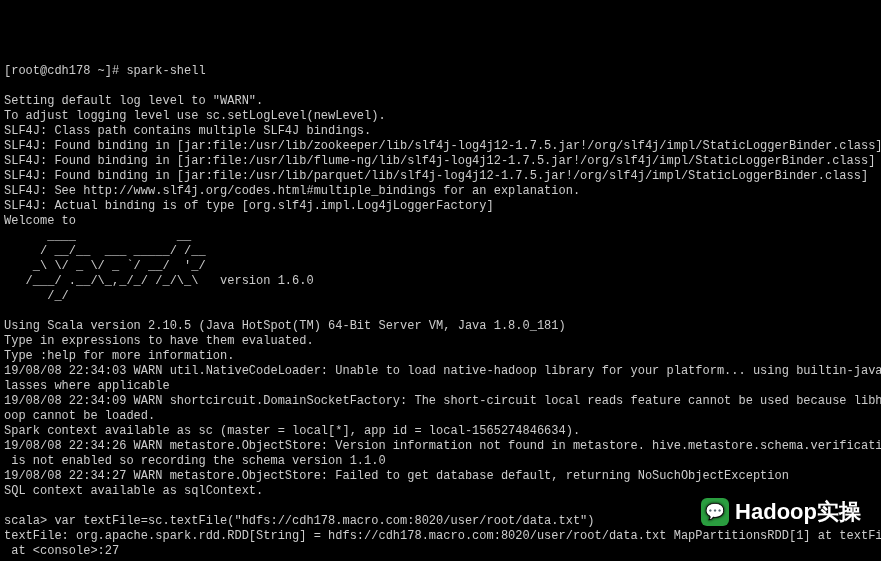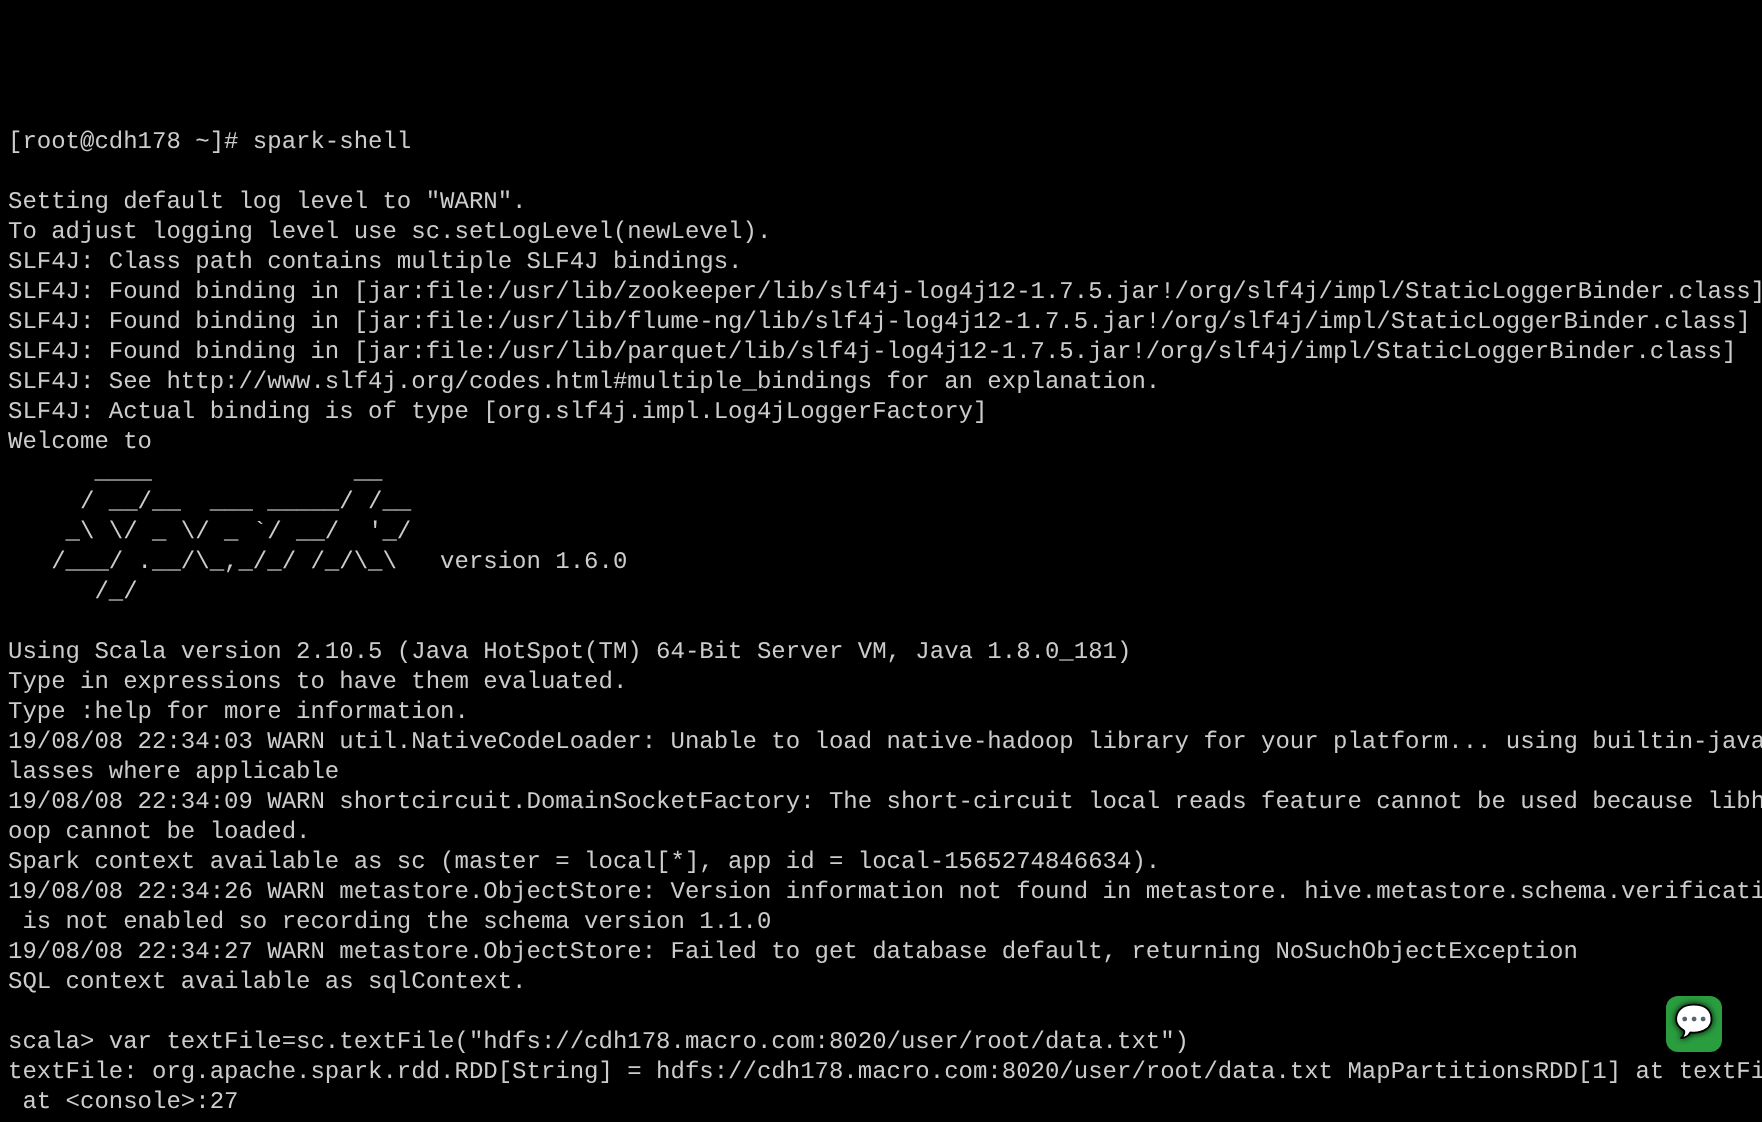--- a/index.html
+++ b/index.html
@@ -52,16 +52,17 @@
 <body>
 
 
 
 <div class="line">[root@cdh178 ~]# spark-shell</div>
 <div id="terminal-lines"><div class="line">Setting default log level to "WARN".</div><div class="line">To adjust logging level use sc.setLogLevel(newLevel).</div><div class="line">SLF4J: Class path contains multiple SLF4J bindings.</div><div class="line">SLF4J: Found binding in [jar:file:/usr/lib/zookeeper/lib/slf4j-log4j12-1.7.5.jar!/org/slf4j/impl/StaticLoggerBinder.class]</div><div class="line">SLF4J: Found binding in [jar:file:/usr/lib/flume-ng/lib/slf4j-log4j12-1.7.5.jar!/org/slf4j/impl/StaticLoggerBinder.class]</div><div class="line">SLF4J: Found binding in [jar:file:/usr/lib/parquet/lib/slf4j-log4j12-1.7.5.jar!/org/slf4j/impl/StaticLoggerBinder.class]</div><div class="line">SLF4J: See http://www.slf4j.org/codes.html#multiple_bindings for an explanation.</div><div class="line">SLF4J: Actual binding is of type [org.slf4j.impl.Log4jLoggerFactory]</div><div class="line">Welcome to</div><div class="line">      ____              __</div><div class="line">     / __/__  ___ _____/ /__</div><div class="line">    _\ \/ _ \/ _ `/ __/  '_/</div><div class="line">   /___/ .__/\_,_/_/ /_/\_\   version 1.6.0</div><div class="line">      /_/</div><div class="line"> </div><div class="line">Using Scala version 2.10.5 (Java HotSpot(TM) 64-Bit Server VM, Java 1.8.0_181)</div><div class="line">Type in expressions to have them evaluated.</div><div class="line">Type :help for more information.</div><div class="line">19/08/08 22:34:03 WARN util.NativeCodeLoader: Unable to load native-hadoop library for your platform... using builtin-java c</div><div class="line">lasses where applicable</div><div class="line">19/08/08 22:34:09 WARN shortcircuit.DomainSocketFactory: The short-circuit local reads feature cannot be used because libhad</div><div class="line">oop cannot be loaded.</div><div class="line">Spark context available as sc (master = local[*], app id = local-1565274846634).</div><div class="line">19/08/08 22:34:26 WARN metastore.ObjectStore: Version information not found in metastore. hive.metastore.schema.verification</div><div class="line"> is not enabled so recording the schema version 1.1.0</div><div class="line">19/08/08 22:34:27 WARN metastore.ObjectStore: Failed to get database default, returning NoSuchObjectException</div><div class="line">SQL context available as sqlContext.</div><div class="line"> </div><div class="line">scala&gt; var textFile=sc.textFile("hdfs://cdh178.macro.com:8020/user/root/data.txt")</div><div class="line">textFile: org.apache.spark.rdd.RDD[String] = hdfs://cdh178.macro.com:8020/user/root/data.txt MapPartitionsRDD[1] at textFile</div><div class="line"> at &lt;console&gt;:27</div><div class="line"> </div></div>
 
 
 <div class="watermark">
   <div class="watermark-icon">💬</div>
+  <span>Hadoop实操</span>
 </div>
 
 
 
 
 </body></html>

